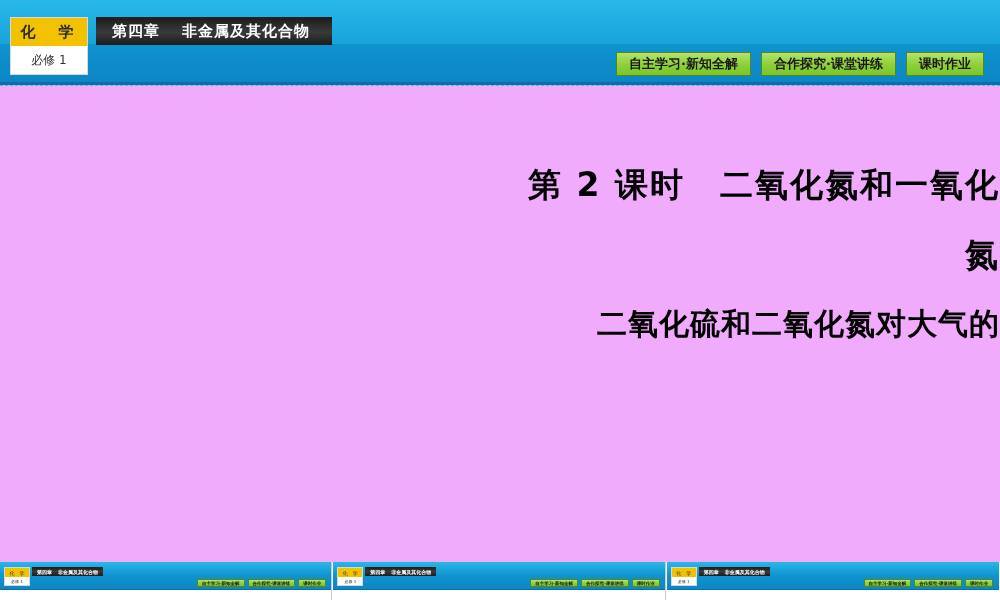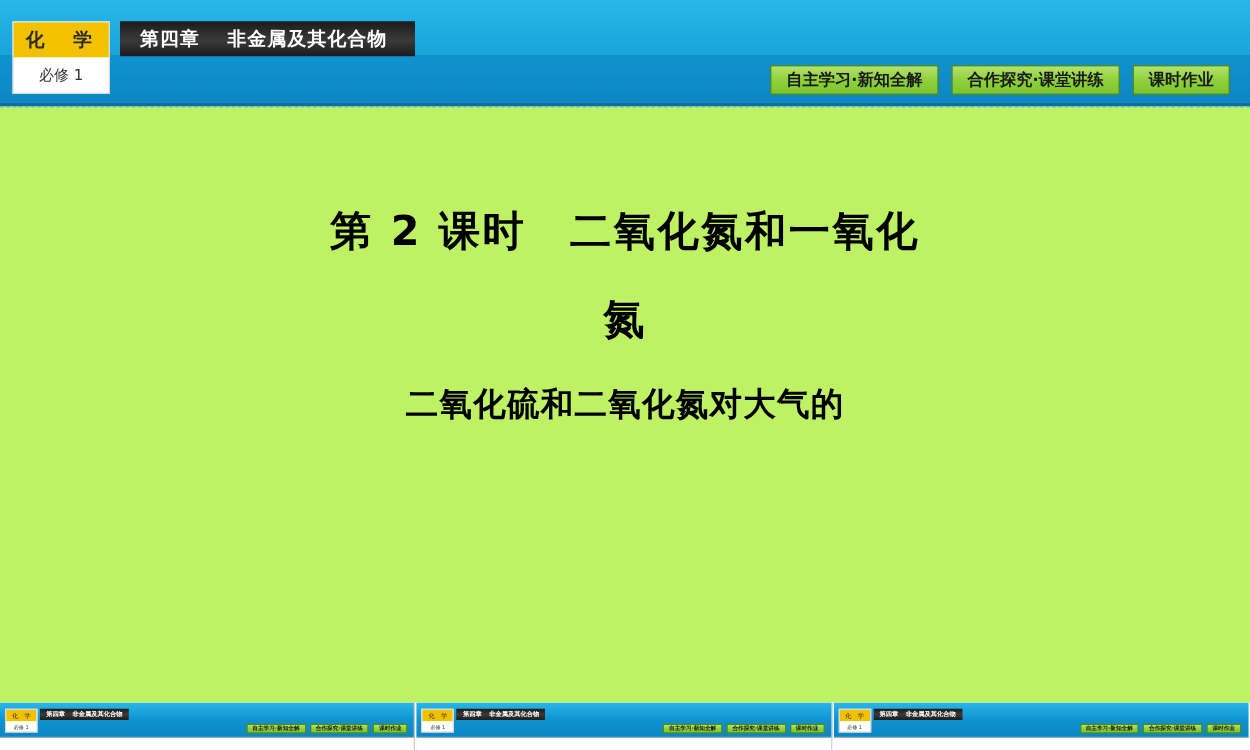--- a/index.html
+++ b/index.html
@@ -5,21 +5,21 @@
   * { box-sizing: border-box; margin: 0; padding: 0; }
   html, body {
     width: 1000px; height: 600px;
     background: #ffffff;
     font-family: "Liberation Sans", sans-serif;
     overflow: hidden;
   }
   .slide {
     position: relative;
     width: 1000px; height: 600px;
-    background: #bef264;
+    background: #f0abfc;
   }
 
   
   .topbar {
     position: absolute;
     left: 0; top: 0;
     width: 1000px; height: 82px;
     background: linear-gradient(to bottom, #29b7e8 0%, #1aa6dd 48%, #0f93cf 100%);
   }
   .topbar-lowerstrip {
@@ -102,32 +102,32 @@
     border: 1px solid #4f8a1d;
     background: linear-gradient(to bottom, #b5e26b 0%, #8fd13c 50%, #7cc52a 100%);
     white-space: nowrap;
   }
 
   
   .title-area {
     position: absolute;
     left: 0; top: 150px;
     width: 1000px;
-    text-align: center;
+    text-align: right;
     font-family: "DejaVu Sans", sans-serif;
     color: #000000;
   }
   .title-line {
     font-size: 33px;
     font-weight: bold;
     line-height: 70px;
     letter-spacing: 2px;
   }
   .subtitle-line {
-    font-size: 26px;
+    font-size: 30px;
     font-weight: bold;
     line-height: 68px;
     letter-spacing: 1px;
   }
 
   
   .thumbs {
     position: absolute;
     left: 0; bottom: 0;
     width: 1000px; height: 38px;

